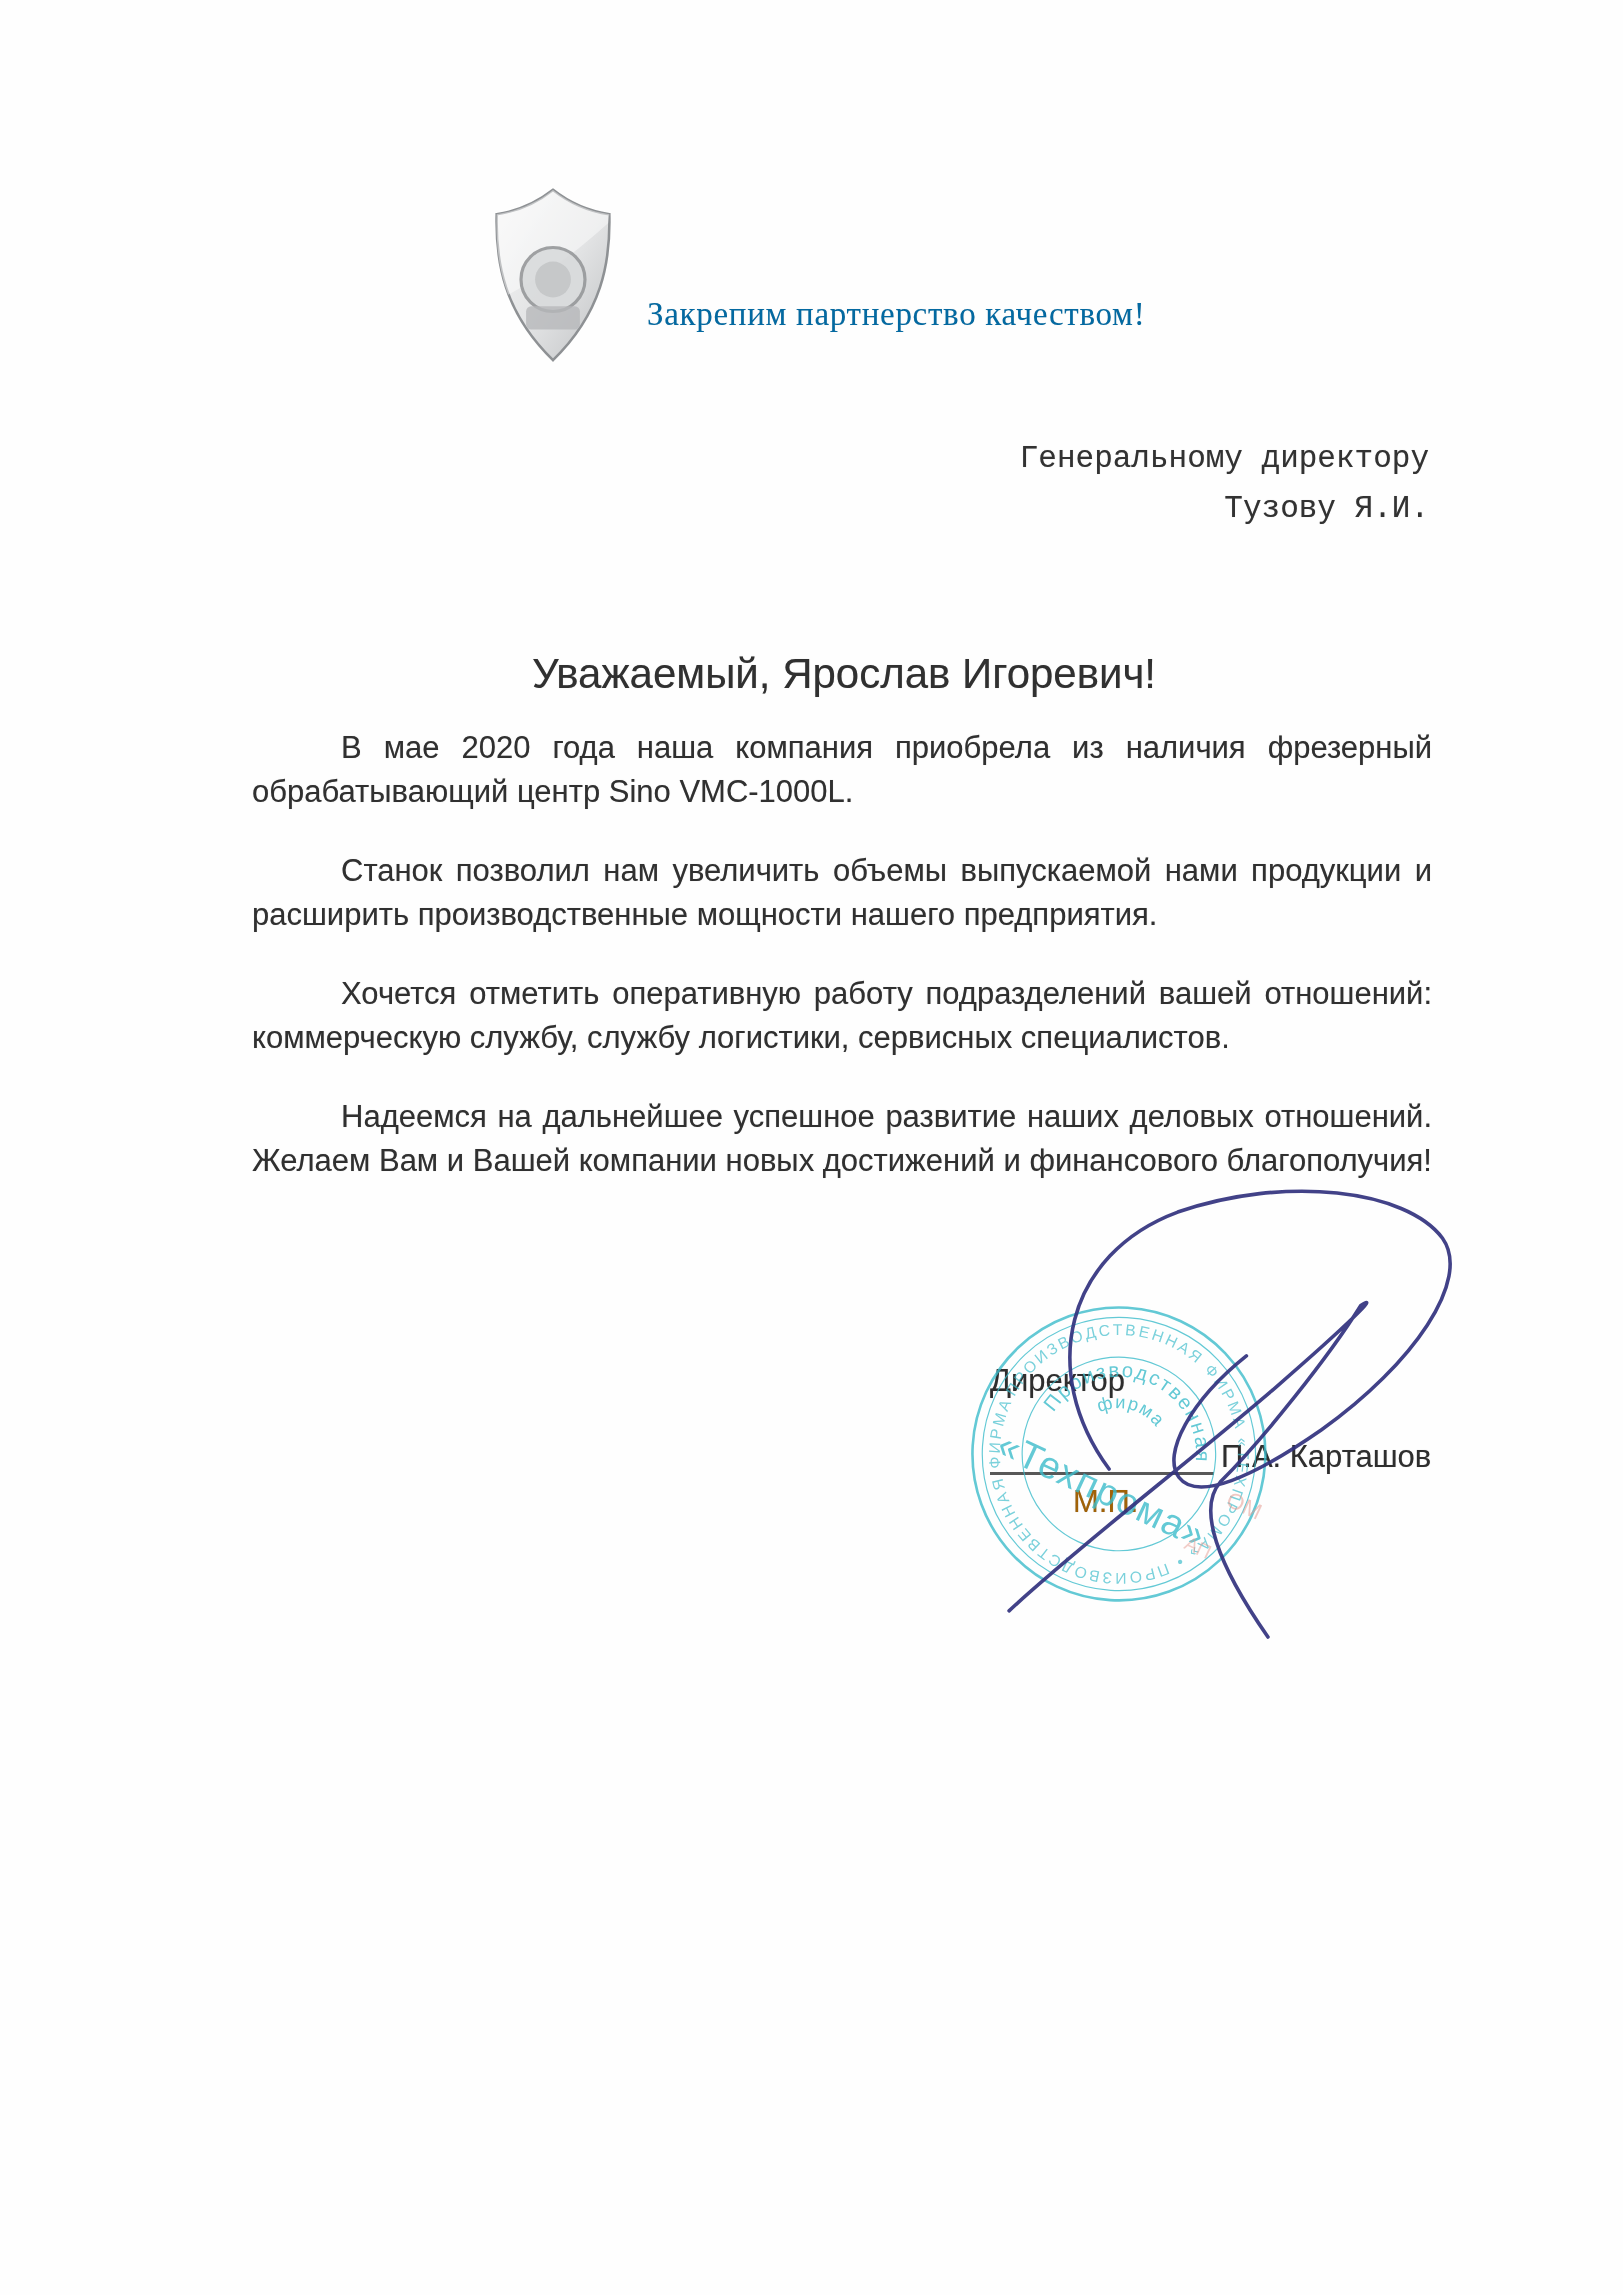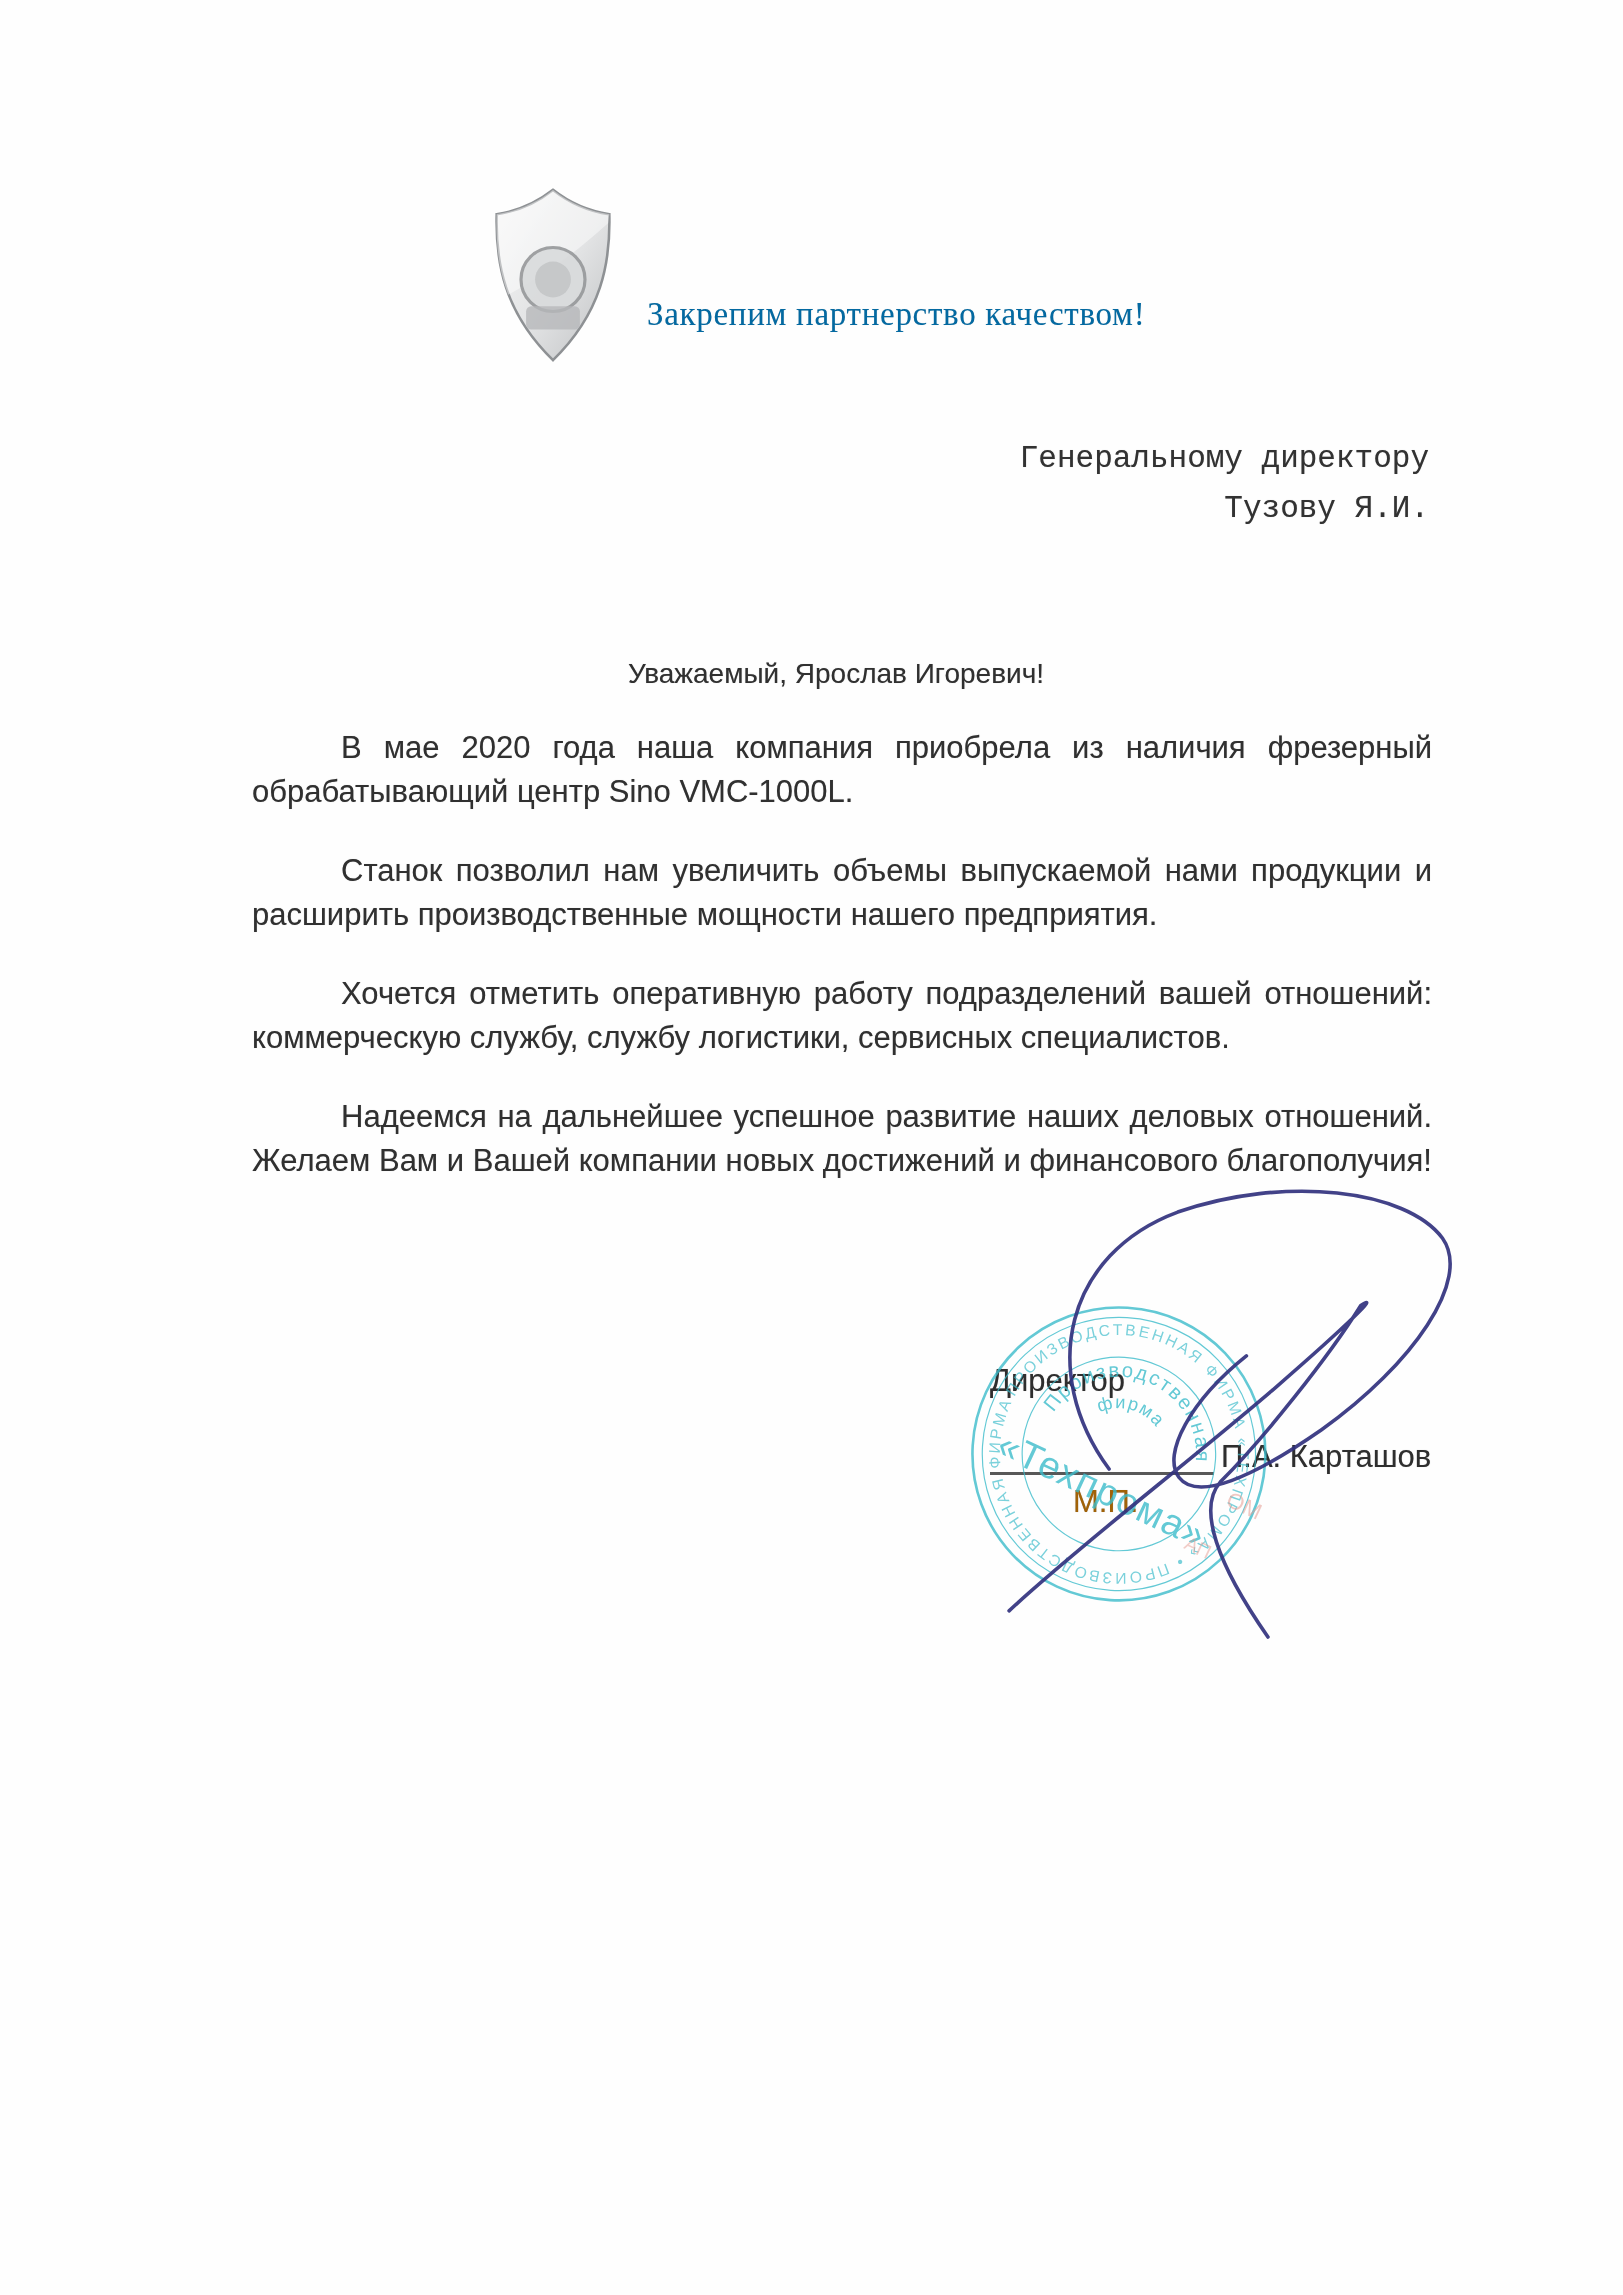--- a/index.html
+++ b/index.html
@@ -24,22 +24,22 @@
     color:#0369a1;text-shadow:0 0 0.7px rgba(166,171,175,.5);font-family:Liberation Serif, serif;
   }
   
   .addressee{
     position:absolute;top:434px;right:194px;
     text-align:right;font-size:31px;line-height:50px;
     color:#323232;text-shadow:0 0 0.7px rgba(50,50,50,.4);font-family:Liberation Mono, monospace;
   }
   
   .greeting{
-    position:absolute;left:244px;top:652px;width:1184px;
-    text-align:center;font-size:28px;line-height:43px;
+    position:absolute;left:252px;top:652px;width:1184px;
+    text-align:center;font-size:42px;line-height:43px;
     color:#303030;text-shadow:0 0 0.7px rgba(48,48,48,.4);
   }
   .body-text{
     position:absolute;left:252px;top:726px;width:1184px;
     font-size:31px;line-height:44px;color:#303030;
     text-shadow:0 0 0.7px rgba(48,48,48,.4);
   }
   .body-text p{
     margin:0 4px 35px 0;
     text-indent:89px;

